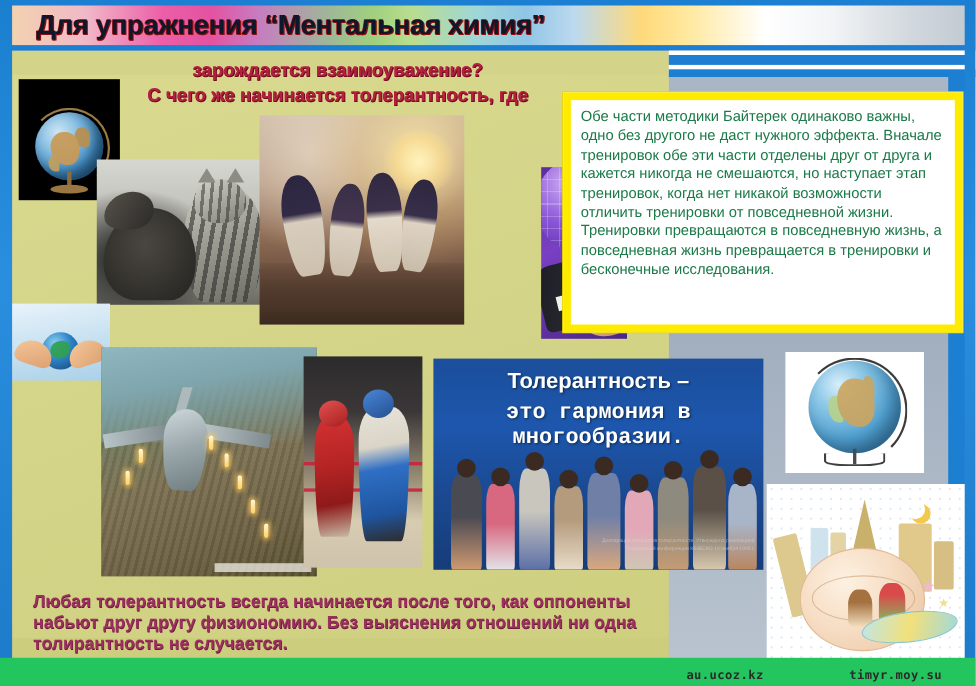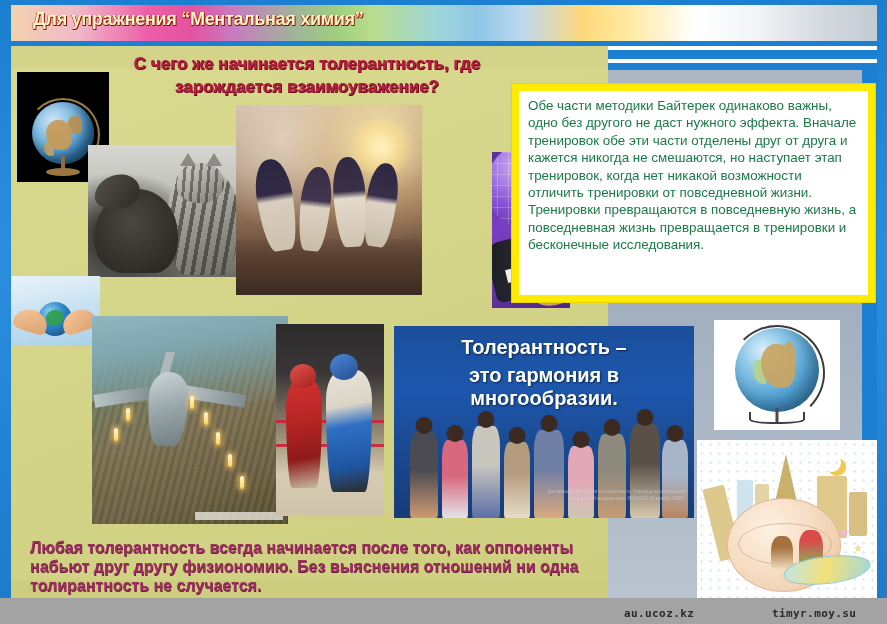--- a/index.html
+++ b/index.html
@@ -46,22 +46,22 @@
        #bcd9ef 59%,
        #ffd97a 66%,
        #ffe9a0 71%,
        #ffffff 79%,
        #f2f4f6 86%,
        #d2d8de 94%,
        #c2cad2 100%);
   }
   .header-title{
     position:absolute;left:33px;top:9px;
-    font-size:18px;font-weight:bold;
-    color:#fef9c3;
+    font-size:25px;font-weight:bold;
+    color:#0f172a;
     letter-spacing:-0.3px;
     white-space:nowrap;
     text-shadow:
        1px 1px 0 #8a1010,
       -0.5px 0 0 #c01414,
        0 1px 0 #a01414;
   }
 
   
   .header-bar2{
@@ -302,21 +302,21 @@
     background:linear-gradient(180deg,#1b4e9b 0%,#1d57ad 32%,#1b4a93 62%,#163c79 100%);}
   .tol-l1{
     position:absolute;left:0;top:10px;width:100%;text-align:center;
     color:#ffffff;font-size:20px;font-weight:bold;
     font-family:Liberation Sans, sans-serif;
     text-shadow:1px 1px 2px rgba(0,0,0,.55);
   }
   .tol-l2{
     position:absolute;left:0;top:38px;width:100%;text-align:center;
     color:#ffffff;font-size:20px;font-weight:bold;
-    font-family:Liberation Sans, sans-serif;
+    font-family:Liberation Mono, monospace;
     text-shadow:1px 1px 2px rgba(0,0,0,.55);
   }
   .tol-kids{position:absolute;left:0;bottom:0;width:100%;height:120px;}
   .kid{position:absolute;bottom:0;border-radius:22% 22% 6% 6%;}
   .kid i{position:absolute;left:50%;transform:translateX(-50%);top:-15px;
     width:17px;height:17px;border-radius:50%;background:#3a2a22;display:block;}
   .tol-fine{
     position:absolute;right:8px;bottom:16px;width:150px;
     color:rgba(210,220,240,.55);font-size:4.6px;line-height:7px;text-align:right;
   }
@@ -401,21 +401,21 @@
     border-radius:44% 56% 44% 56%/50%;transform:rotate(-8deg);
     border:1.2px solid #8ec8cc;
   }
   .kc-kid{position:absolute;border-radius:40% 40% 20% 20%;}
   .kc-star{
     position:absolute;color:#f0b8d4;font-size:15px;
   }
 
   
   .footer{
-    position:absolute;left:0;bottom:0;width:887px;height:26px;background:#a3a3a3;
+    position:absolute;left:0;bottom:0;width:887px;height:26px;background:#22c55e;
   }
   .wm{
     position:absolute;bottom:4px;
     font-family:"DejaVu Sans Mono","Liberation Mono",monospace;
     font-size:11px;font-weight:bold;color:#2b2b2b;letter-spacing:0.4px;
   }
   .wm.left{left:624px;}
   .wm.right{left:772px;}
 
   .bg-right{
@@ -446,22 +446,22 @@
   <div class="header-band">
     <div class="header-inner"></div>
     <div class="header-title">Для упражнения “Ментальная химия”</div>
   </div>
   <div class="header-bar2">
     <i></i>
     <b></b>
   </div>
 
   <div class="subtitle">
+    <div>зарождается взаимоуважение?</div>
     <div>С чего же начинается толерантность, где</div>
-    <div>зарождается взаимоуважение?</div>
   </div>
 
   <div class="ph ph-globe-black">
     <div class="globe-ring"></div>
     <div class="globe-ball"></div>
     <div class="globe-stand"></div>
     <div class="globe-base"></div>
   </div>
 
   <div class="ph ph-dogcat">

